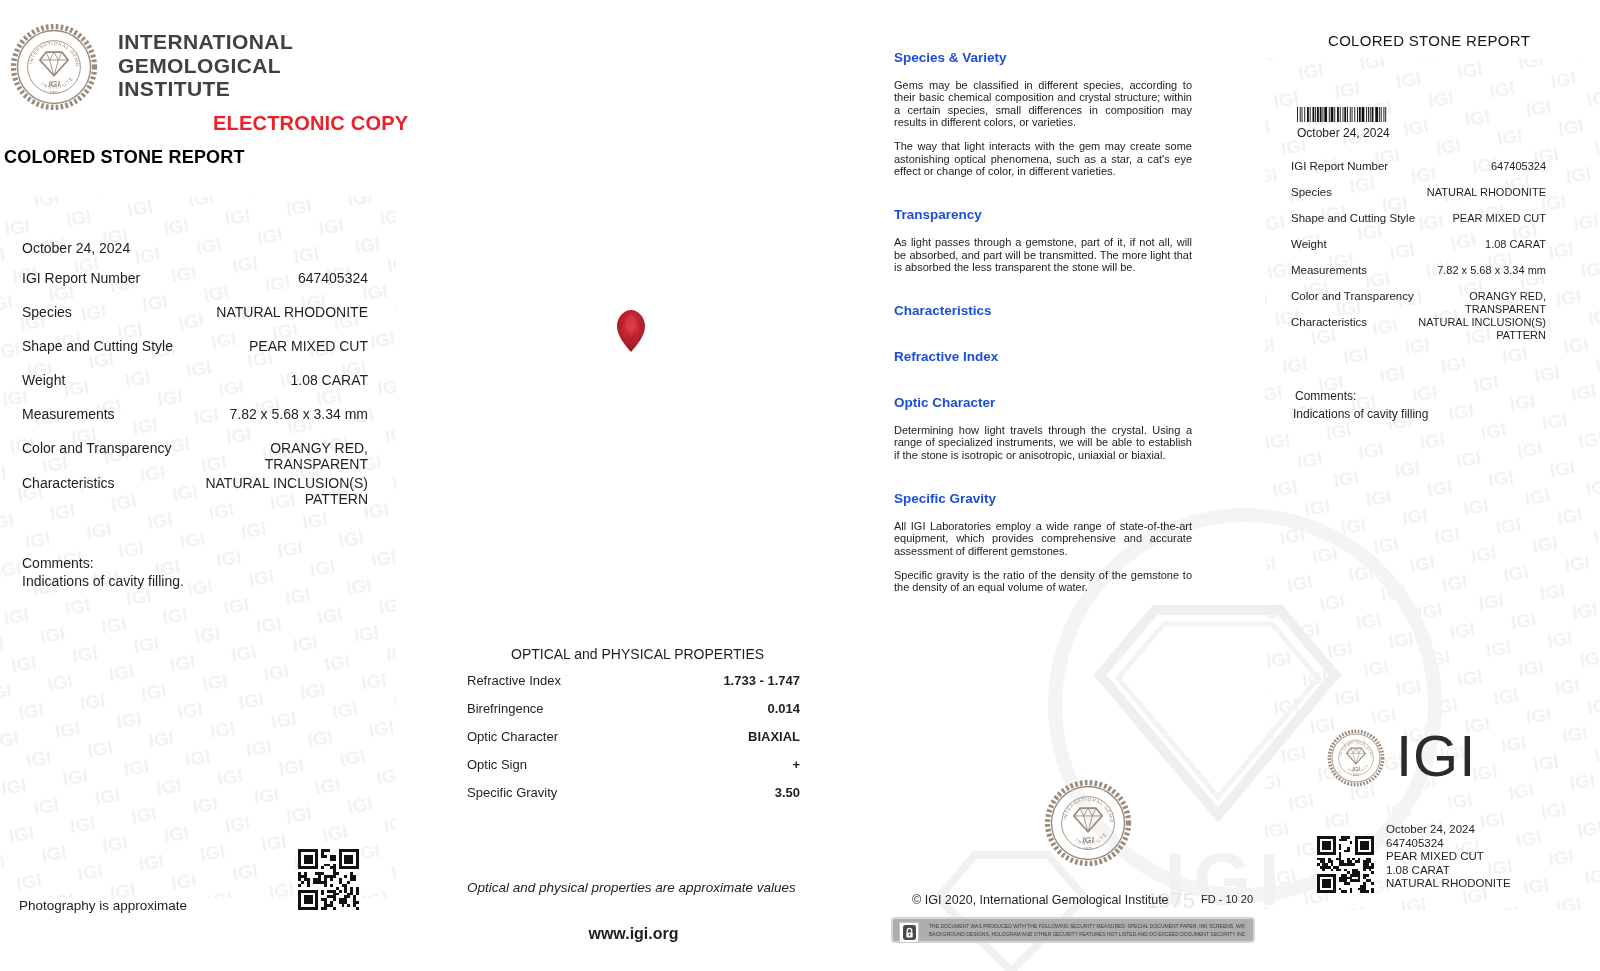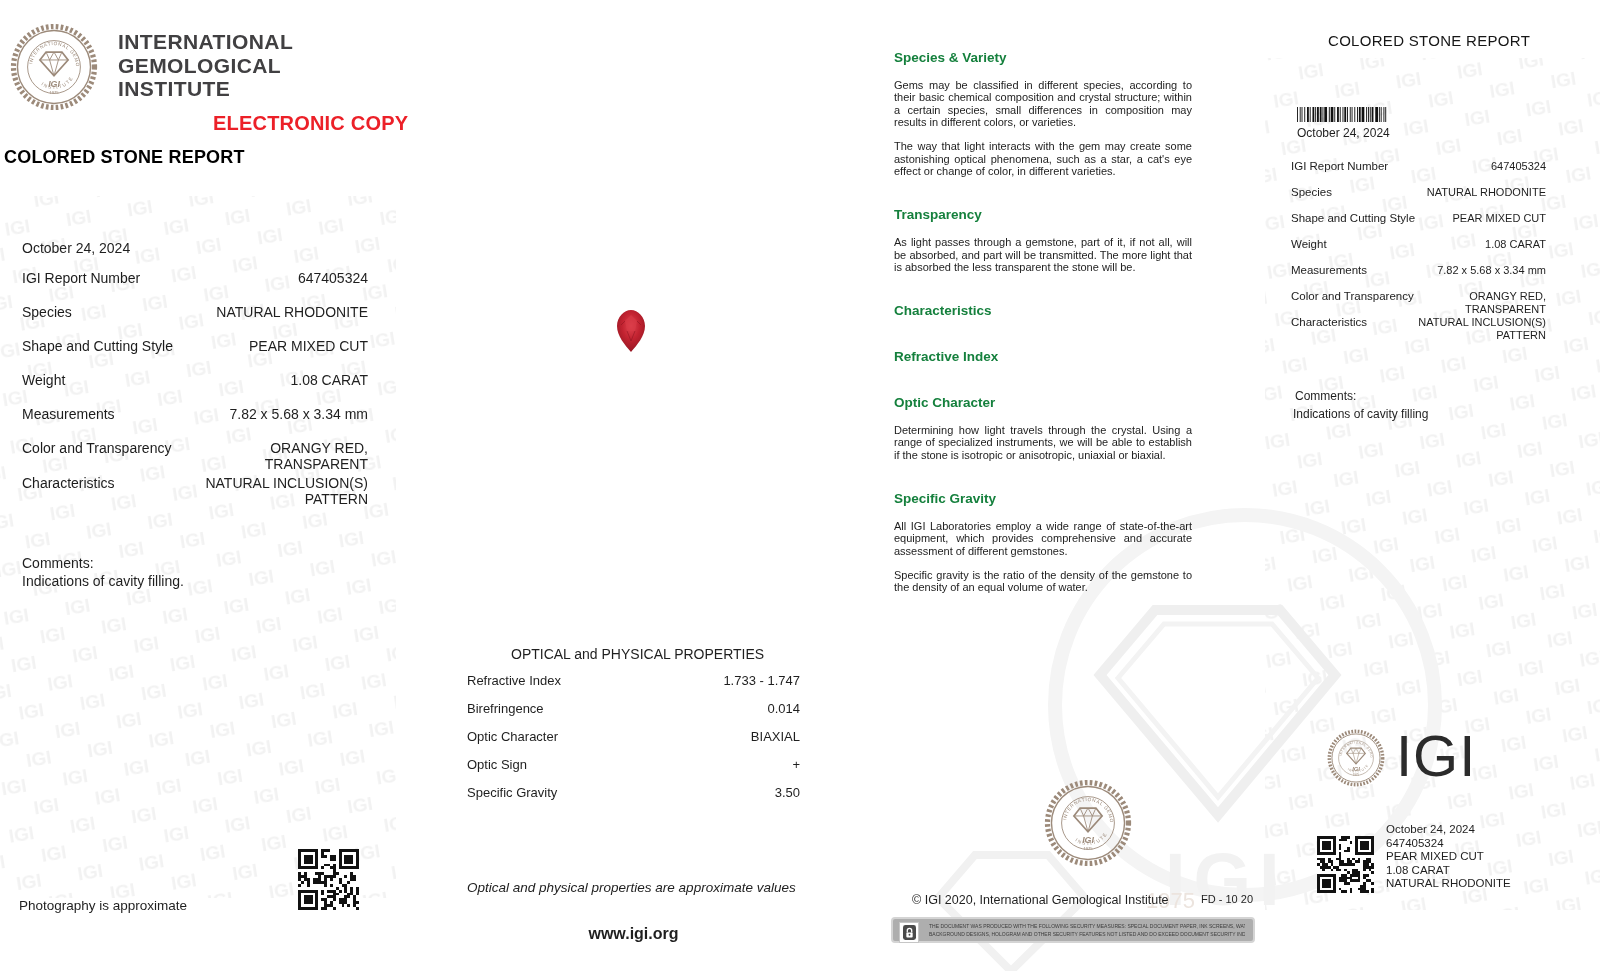--- a/index.html
+++ b/index.html
@@ -19,28 +19,28 @@
   
   .lrow{left:22px;width:346px;display:flex;justify-content:space-between;font-size:14px;}
   .lrow .lab{text-align:left;color:#1c1c1c;}
   .lrow .val{text-align:right;white-space:pre-line;line-height:16px;}
   .ldate{left:22px;font-size:14px;}
   .comments{font-size:14px;}
   .photonote{font-size:13.5px;}
 
   
   .crow{left:467px;width:333px;display:flex;justify-content:space-between;font-size:13px;}
-  .crow .val{text-align:right;}
+  .crow .val{text-align:right;font-weight:bold;}
   .ctitle{font-size:14px;margin-left:44px;}
   .cnote{font-style:italic;font-size:13.5px;color:#222;}
   .website{font-weight:bold;font-size:16px;text-align:center;}
 
   
   .info{left:894px;top:50px;width:298px;}
-  .info h3{font-size:13.5px;line-height:16px;margin:30px 0 13px 0;color:#15803d;}
+  .info h3{font-size:13.5px;line-height:16px;margin:30px 0 13px 0;color:#1d4ed8;}
   .info h3.first{margin-top:0;}
   .info p{font-size:11px;line-height:1.12;margin:0 0 12px 0;text-align:justify;color:#1d1d1d;}
 
   
   .copyright{font-size:12.5px;}
   .doccode{font-size:11px;text-align:right;}
   .secstrip{left:891px;top:917px;width:364px;height:26px;background:#aeaeae;border:2px solid #d4d4d4;border-radius:4px;box-sizing:border-box;}
   .lockbox{left:6px;top:2.5px;width:18px;height:19px;background:#fff;border:1px solid #c6c6c6;position:absolute;display:flex;align-items:center;justify-content:center;}
   .sectext{position:absolute;left:36px;top:4px;width:316px;overflow:hidden;}
   .sectext div{font-size:5px;line-height:7.5px;color:#3c3c3c;white-space:nowrap;}

